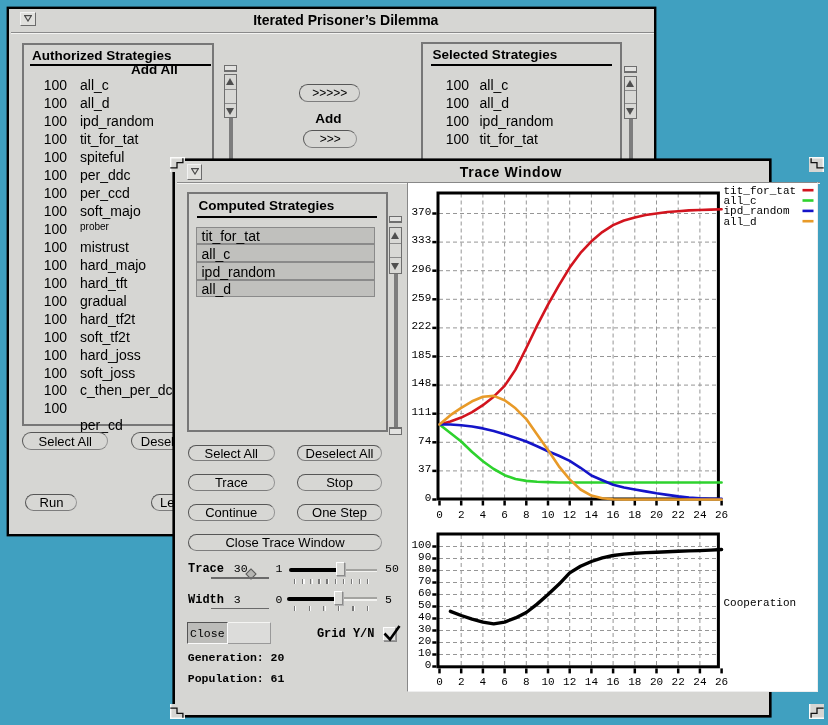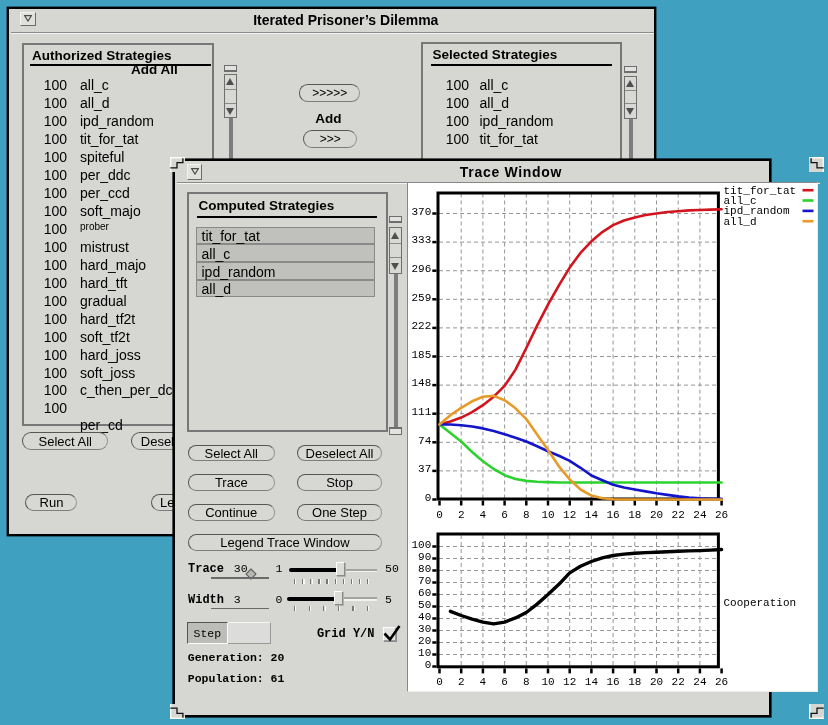--- a/index.html
+++ b/index.html
@@ -119,21 +119,21 @@
     <div style="position:absolute;left:215.7px;top:96.80000000000001px;width:11.0px;height:1.0px;background:#8a8a8a;"></div>
     <div style="position:absolute;left:216.7px;top:71.05000000000001px;width:0;height:0;border-left:4.5px solid transparent;border-right:4.5px solid transparent;border-bottom:7px solid #4f4f4f;"></div>
     <div style="position:absolute;left:216.7px;top:102.05000000000001px;width:0;height:0;border-left:4.5px solid transparent;border-right:4.5px solid transparent;border-top:7px solid #4f4f4f;"></div>
     <div style="position:absolute;left:214.7px;top:266.8px;width:13.0px;height:7.5px;background:#e2e2e0;border:1px solid #6e6e6e;border-top-width:2px;box-sizing:border-box;"></div>
 <div class="pill" style="left:13.5px;top:284.3px;width:86.5px;height:16.5px;border-radius:8.25px;font-size:13px;">Select All</div>
 <div class="pill" style="left:122.5px;top:284.3px;width:85.0px;height:16.5px;border-radius:8.25px;font-size:13px;">Deselect All</div>
 <div class="pill" style="left:13.5px;top:313.8px;width:86.5px;height:16.5px;border-radius:8.25px;font-size:13px;">Trace</div>
 <div class="pill" style="left:122.5px;top:313.8px;width:85.0px;height:16.5px;border-radius:8.25px;font-size:13px;">Stop</div>
 <div class="pill" style="left:13.5px;top:343.8px;width:86.5px;height:16.5px;border-radius:8.25px;font-size:13px;">Continue</div>
 <div class="pill" style="left:122.5px;top:343.8px;width:85.0px;height:16.5px;border-radius:8.25px;font-size:13px;">One Step</div>
-<div class="pill" style="left:13.5px;top:373.8px;width:194.0px;height:17.0px;border-radius:8.5px;font-size:13px;">Legend Trace Window</div>
+<div class="pill" style="left:13.5px;top:373.8px;width:194.0px;height:17.0px;border-radius:8.5px;font-size:13px;">Close Trace Window</div>
 <div style="position:absolute;left:13.5px;top:401.3px;white-space:nowrap;font-family:Liberation Mono,monospace;font-size:12px;font-weight:bold;">Trace</div>
 <div style="position:absolute;left:59.30000000000001px;top:401.8px;white-space:nowrap;font-family:Liberation Mono,monospace;font-size:11.5px;">30</div>
 <div style="position:absolute;left:72.80000000000001px;top:409.09999999999997px;width:8.0px;height:8.0px;background:#b5b5b2;transform:rotate(45deg);border:1.3px solid #5a5a5a;box-sizing:border-box;"></div>
 <div style="position:absolute;left:36.0px;top:416.50000000000006px;width:58.0px;height:1.3999999999999773px;background:#6a6a6a;"></div>
 <div style="position:absolute;left:101.0px;top:401.8px;white-space:nowrap;font-family:Liberation Mono,monospace;font-size:11.5px;">1</div>
 <div style="position:absolute;left:114.69999999999999px;top:407.3px;width:48.80000000000001px;height:3.7999999999999545px;background:#000;border-radius:2px;"></div>
 <div style="position:absolute;left:163.5px;top:407.90000000000003px;width:39.0px;height:2.0px;background:#a3a3a0;"></div>
 <div style="position:absolute;left:163.5px;top:409.90000000000003px;width:39.0px;height:1.7999999999999545px;background:#f2f2f0;"></div>
 <div style="position:absolute;left:161.0px;top:401.59999999999997px;width:9.300000000000011px;height:13.900000000000091px;background:#dcdcd9;border:1.5px solid #8a8a8a;border-top-color:#fff;border-left-color:#fff;box-sizing:border-box;box-shadow:1px 1px 0 #b0b0b0;"></div>
 <div style="position:absolute;left:119.5px;top:417.90000000000003px;width:1.3000000000000114px;height:5.199999999999932px;background:#777;"></div>
@@ -173,21 +173,21 @@
 <div style="position:absolute;left:150.0px;top:445.09999999999997px;width:1.1999999999999886px;height:5.2000000000000455px;background:#fafafa;"></div>
 <div style="position:absolute;left:163.3px;top:445.09999999999997px;width:1.3000000000000114px;height:5.2000000000000455px;background:#777;"></div>
 <div style="position:absolute;left:164.60000000000002px;top:445.09999999999997px;width:1.1999999999999886px;height:5.2000000000000455px;background:#fafafa;"></div>
 <div style="position:absolute;left:177.89999999999998px;top:445.09999999999997px;width:1.3000000000000114px;height:5.2000000000000455px;background:#777;"></div>
 <div style="position:absolute;left:179.2px;top:445.09999999999997px;width:1.1999999999999886px;height:5.2000000000000455px;background:#fafafa;"></div>
 <div style="position:absolute;left:192.5px;top:445.09999999999997px;width:1.3000000000000114px;height:5.2000000000000455px;background:#777;"></div>
 <div style="position:absolute;left:193.8px;top:445.09999999999997px;width:1.1999999999999886px;height:5.2000000000000455px;background:#fafafa;"></div>
 <div style="position:absolute;left:210.5px;top:432.8px;white-space:nowrap;font-family:Liberation Mono,monospace;font-size:11.5px;">5</div>
 <div style="position:absolute;left:12.5px;top:461.8px;width:84.39999999999998px;height:21.899999999999977px;background:#dcdcda;border:1.5px solid #999;border-top-color:#f5f5f3;border-left-color:#f5f5f3;box-sizing:border-box;"></div>
 <div style="position:absolute;left:12.5px;top:461.8px;width:40.5px;height:21.899999999999977px;background:#bcbcb9;border:1.5px solid #fafafa;border-top-color:#555;border-left-color:#555;box-sizing:border-box;"></div>
-<div style="position:absolute;left:-167.2px;top:466.8px;width:400px;text-align:center;white-space:nowrap;font-family:Liberation Mono,monospace;font-size:11.5px;">Step</div>
+<div style="position:absolute;left:-167.2px;top:466.8px;width:400px;text-align:center;white-space:nowrap;font-family:Liberation Mono,monospace;font-size:11.5px;">Close</div>
 <div style="position:absolute;left:142.39999999999998px;top:466.3px;white-space:nowrap;font-family:Liberation Mono,monospace;font-size:12px;font-weight:bold;">Grid Y/N</div>
 <div style="position:absolute;left:208.5px;top:466.8px;width:12.5px;height:13.799999999999955px;background:#e3e3e1;border:1.5px solid #9a9a9a;border-top-color:#fdfdfd;border-left-color:#fdfdfd;box-sizing:border-box;box-shadow:1px 1px 0 #8a8a8a;"></div>
 <svg style="position:absolute;left:207.0px;top:463.8px;" width="19" height="18" viewBox="0 0 19 18">
       <path d="M 2.5 9.5 L 8 15.5 L 17.5 2" stroke="#000" stroke-width="2.6" fill="none"></path>
     </svg>
 <div style="position:absolute;left:13.300000000000011px;top:490.8px;white-space:nowrap;font-family:Liberation Mono,monospace;font-size:11.5px;font-weight:bold;">Generation: 20</div>
 <div style="position:absolute;left:13.300000000000011px;top:511.3px;white-space:nowrap;font-family:Liberation Mono,monospace;font-size:11.5px;font-weight:bold;">Population: 61</div>
 <div style="position:absolute;left:232.0px;top:21.80000000000001px;width:411.5px;height:509.99999999999994px;background:#fff;border:1px solid #888;border-right-color:#eee;border-bottom-color:#eee;box-sizing:border-box;"></div>
 <svg style="position:absolute;left:232.0px;top:21.80000000000001px;" width="411.5" height="510" viewBox="406.5 182.5 411.5 510">
       <line x1="460.7" y1="194" x2="460.7" y2="498.5" class="gl"></line>

